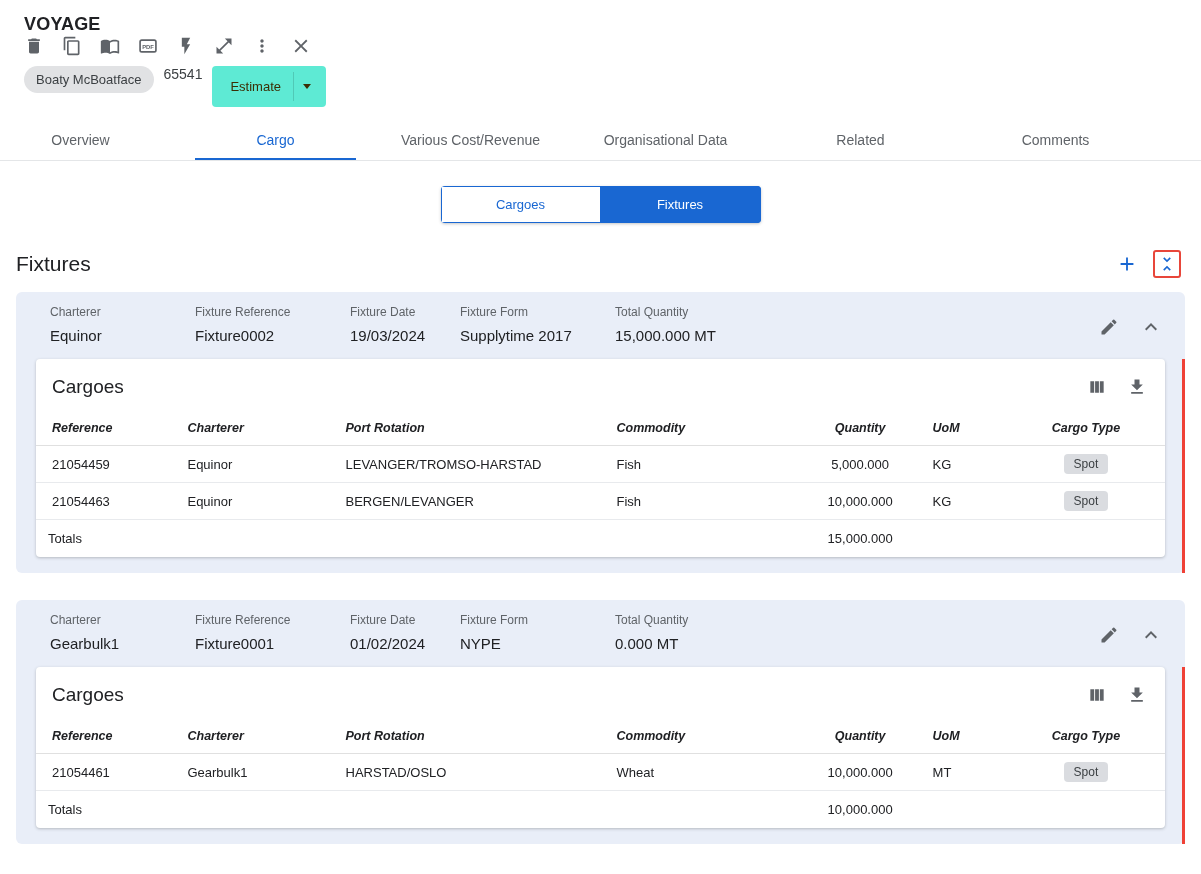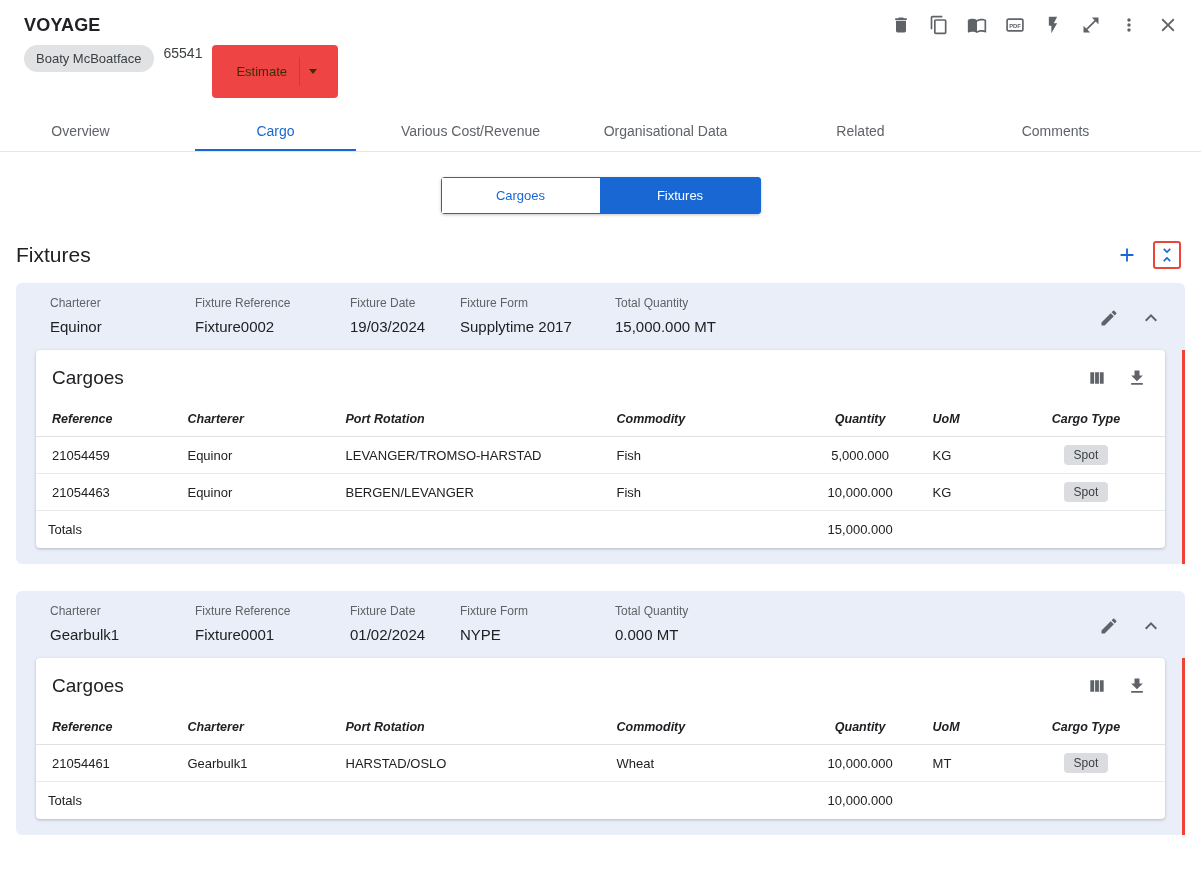--- a/index.html
+++ b/index.html
@@ -5,30 +5,30 @@
   * { box-sizing: border-box; margin: 0; padding: 0; }
   html,body { background:#fff; }
   body {
     width: 1201px; height: 874px; position: relative; overflow: hidden;
     font-family: "Liberation Sans", sans-serif; color: #202124;
   }
   button { font-family: inherit; cursor: pointer; }
 
   
   .app-header { padding: 14px 22px 0 24px; }
-  .header-row1 { display: flex; align-items: center; justify-content: space-between; }
+  .header-row1 { display: flex; justify-content: space-between; flex-direction: column; }
   .app-title { font-size: 18px; font-weight: 700; letter-spacing: .2px; color: #202124; }
   .header-actions { display: flex; align-items: center; gap: 18px; }
   .icon-btn { border: none; background: none; padding: 0; display: flex; align-items: center; }
   .icon-btn svg { width: 20px; height: 20px; fill: #5f6368; }
   .icon-btn.close svg { width: 22px; height: 22px; }
   .header-row2 { display: flex; align-items: flex-start; gap: 10px; margin-top: 9px; padding-bottom: 12px; }
   .vessel-chip { background: #e1e2e4; border-radius: 14px; padding: 6px 12px; font-size: 13px; color: #3c4043; }
   .voyage-number { font-size: 14px; color: #3c4043; }
-  .estimate-btn { display: flex; align-items: stretch; background: #ef4444; border: none; border-radius: 4px; overflow: hidden; padding: 12px; }
+  .estimate-btn { display: flex; align-items: stretch; background: #5eead4; border: none; border-radius: 4px; overflow: hidden; padding: 6px; }
   .estimate-label { padding: 7px 12px; font-size: 13px; font-weight: 500; color: #3b2e05; border-right: 1px solid rgba(0,0,0,.14); }
   .estimate-caret { display: flex; align-items: center; padding: 0 9px; }
   .caret-down { width: 0; height: 0; border-left: 4px solid transparent; border-right: 4px solid transparent; border-top: 5px solid #3b2e05; }
 
   
   .tab-bar { display: flex; border-bottom: 1px solid #e4e6e8; height: 42px; gap: 34px; }
   .tab { width: 161px; border: none; background: none; font-size: 14px; color: #5f6368; position: relative; }
   .tab.active { color: #1967d2; }
   .tab.active::after { content: ""; position: absolute; left: 0; right: 0; bottom: 0; height: 2px; background: #1967d2; }
 

